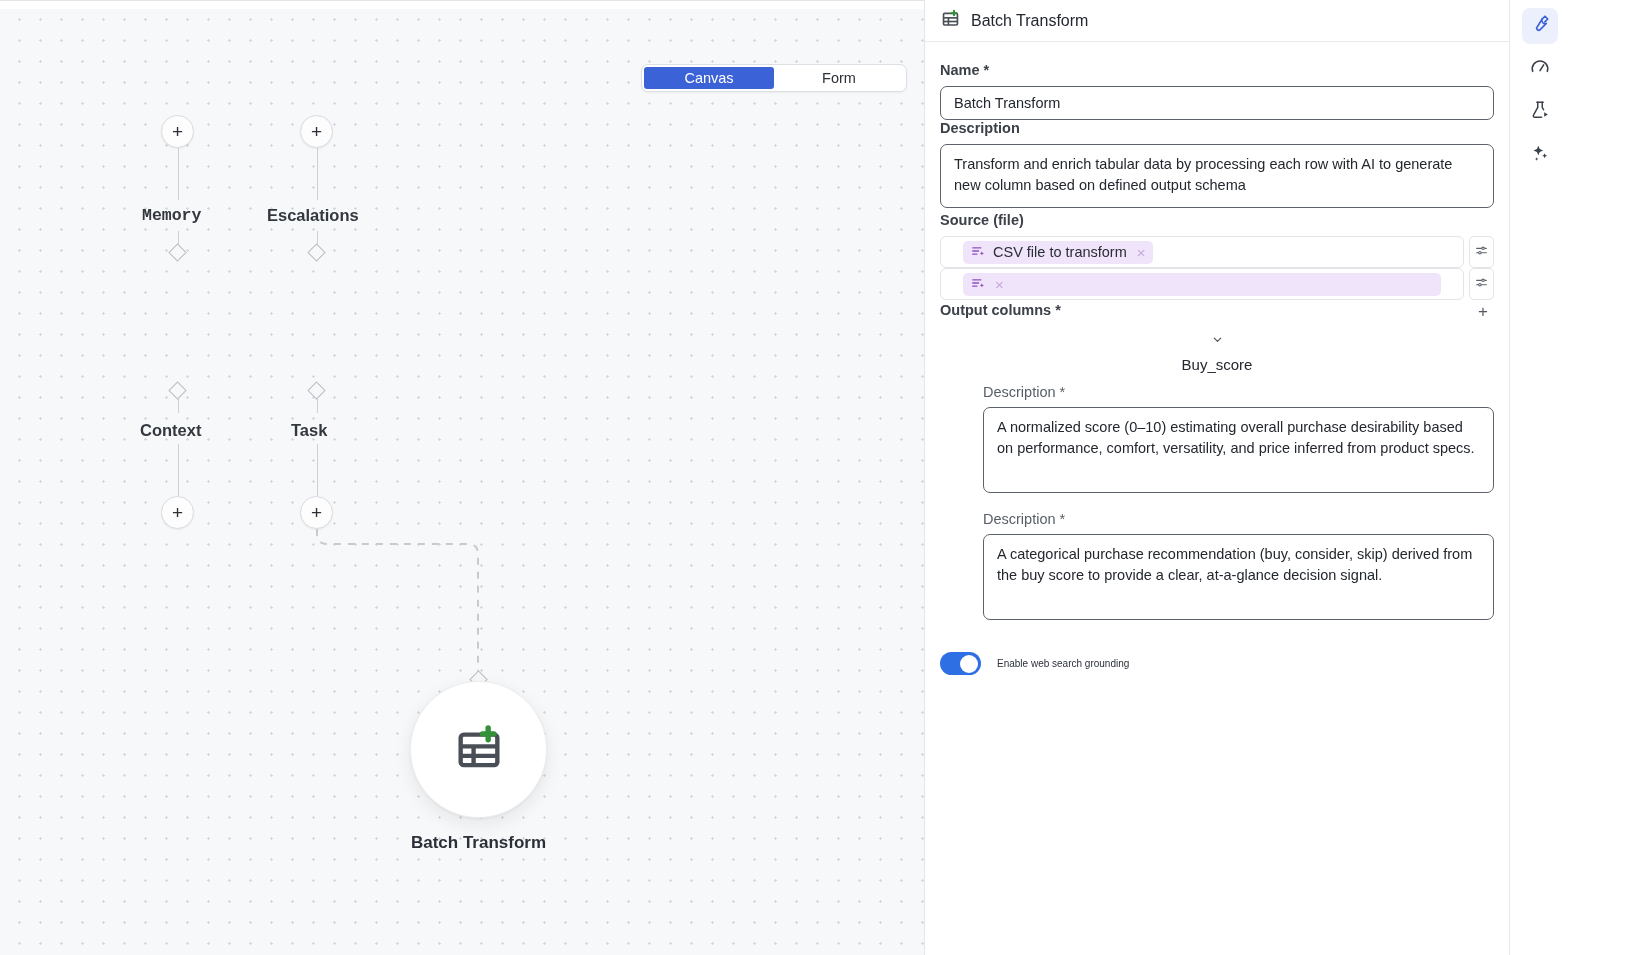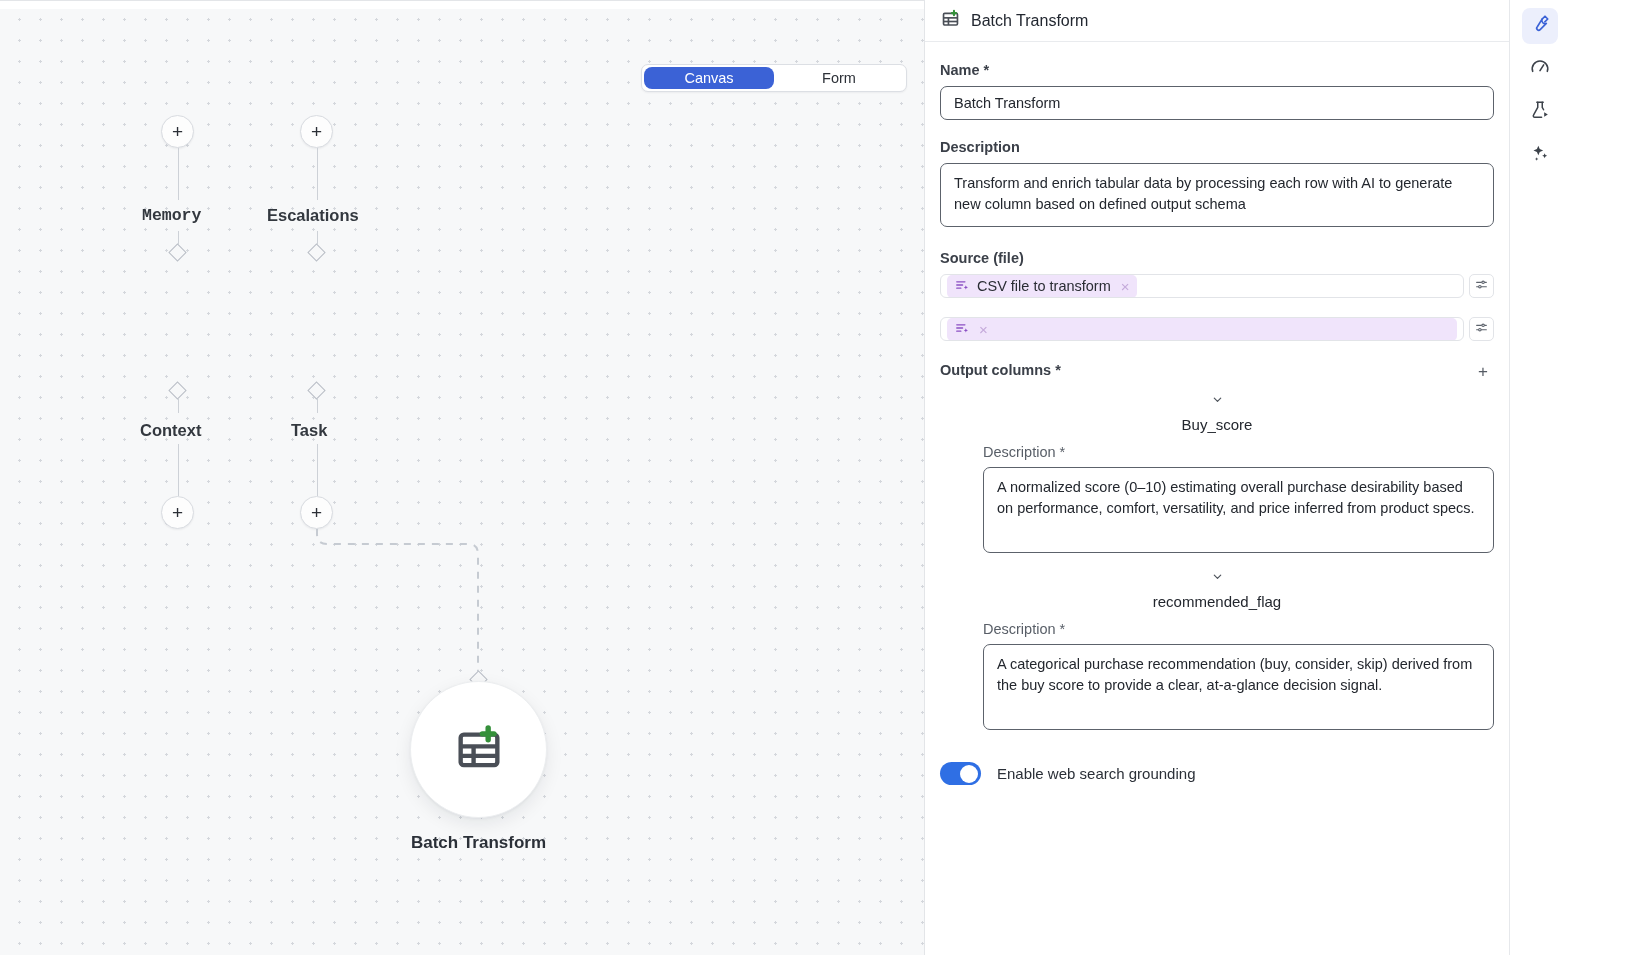--- a/index.html
+++ b/index.html
@@ -36,21 +36,21 @@
     border: 1px solid #dcdfe4;
     border-radius: 7px;
     display: flex; align-items: center;
     padding: 2px;
     box-shadow: 0 1px 2px rgba(16,24,40,.05);
   }
   .seg-btn {
     flex: 1; height: 100%;
     display: flex; align-items: center; justify-content: center;
     font-size: 14.5px; color: #2d3138;
-    border-radius: 8px; cursor: pointer;
+    border-radius: 3px; cursor: pointer;
     user-select: none;
   }
   .seg-btn.active { background: #3b62d6; color: #ffffff; font-weight: 500; }
 
   
   .stem { position: absolute; width: 1.6px; background: #cdd1d7; }
   .diamond {
     position: absolute; width: 13px; height: 13px;
     background: #f7f8f9; border: 1.6px solid #b9bec6;
     transform: rotate(45deg);
@@ -114,21 +114,21 @@
   }
   .panel-head {
     height: 42px; flex: none;
     display: flex; align-items: center; gap: 11px;
     padding: 0 16px;
     border-bottom: 1px solid #e9ebee;
   }
   .panel-title { font-size: 16px; color: #222730; }
   .panel-body { flex: 1; overflow: hidden; padding: 20px 15px 0 15px; }
 
-  .field { margin-bottom: 19px; }
+  .field { }
   .flabel {
     font-size: 14.5px; font-weight: 700; color: #3b4049;
     margin-bottom: 8px; display: block;
   }
   .finput {
     width: 100%; height: 34px;
     border: 1px solid #5c626b; border-radius: 7px;
     padding: 0 13px; font-size: 14.5px; color: #23272e;
     font-family: "Liberation Sans", sans-serif;
     background: #fff; outline: none;
@@ -138,23 +138,23 @@
     border: 1px solid #5c626b; border-radius: 7px;
     padding: 9px 13px; font-size: 14.5px; color: #23272e;
     line-height: 1.47; resize: none;
     font-family: "Liberation Sans", sans-serif;
     background: #fff; outline: none;
   }
 
   
   .chiprow { display: flex; align-items: stretch; gap: 0; }
   .chipbox {
-    flex: 1; height: 24px;
+    flex: 1; height: 32px;
     border: 1px solid #e2e4e8; border-radius: 6px;
-    display: flex; align-items: center; padding: 0 6px;
+    display: flex; align-items: center; padding: 0 22px;
     background: #fff; overflow: hidden;
   }
   .chip {
     display: flex; align-items: center; gap: 8px;
     background: #f0e4fb; border-radius: 5px;
     height: 23px; padding: 0 7px 0 8px;
     font-size: 14.5px; color: #2a2d34;
     max-width: 100%; overflow: hidden; white-space: nowrap;
   }
   .chip-x { color: #c4a9da; font-size: 15px; line-height: 1; cursor: pointer; padding-left: 2px;}
@@ -193,21 +193,21 @@
 
   .toggle-row { display: flex; align-items: center; gap: 16px; margin-top: 28px; }
   .toggle {
     width: 41px; height: 23px; border-radius: 12px;
     background: #2f6fe4; position: relative; flex: none; cursor: pointer;
   }
   .toggle .knob {
     position: absolute; top: 2.5px; left: 20px;
     width: 18px; height: 18px; border-radius: 50%; background: #fff;
   }
-  .toggle-label { font-size: 15px; color: #2b3038; }
+  .toggle-label { font-size: 10px; color: #2b3038; }
 
   
   .rail {
     width: 60px; height: 955px; flex: none;
     background: #ffffff;
     display: flex; flex-direction: column; align-items: center;
     padding-top: 8px; gap: 7px;
   }
   .rail-btn {
     width: 36px; height: 36px; border-radius: 8px;
@@ -377,28 +377,20 @@
           </span>
           <span>Buy_score</span>
         </div>
         <div class="colbody">
           <label class="sublabel">Description *</label>
           <textarea class="ftextarea" style="height: 86px;">A normalized score (0–10) estimating overall purchase desirability based on performance, comfort, versatility, and price inferred from product specs.</textarea>
         </div>
       </div>
 
       <div class="colgroup">
-        <div class="colhead">
-          <span class="chev">
-            <svg width="11" height="11" viewBox="0 0 24 24" fill="none" stroke="#4d535b" stroke-width="2.6" stroke-linecap="round" stroke-linejoin="round">
-                <polyline points="5,9 12,16 19,9"></polyline>
-              </svg>
-          </span>
-          <span>recommended_flag</span>
-        </div>
         <div class="colbody">
           <label class="sublabel">Description *</label>
           <textarea class="ftextarea" style="height: 86px;">A categorical purchase recommendation (buy, consider, skip) derived from the buy score to provide a clear, at-a-glance decision signal.</textarea>
         </div>
       </div>
 
       <div class="toggle-row">
         <div class="toggle">
           <div class="knob"></div>
         </div>

